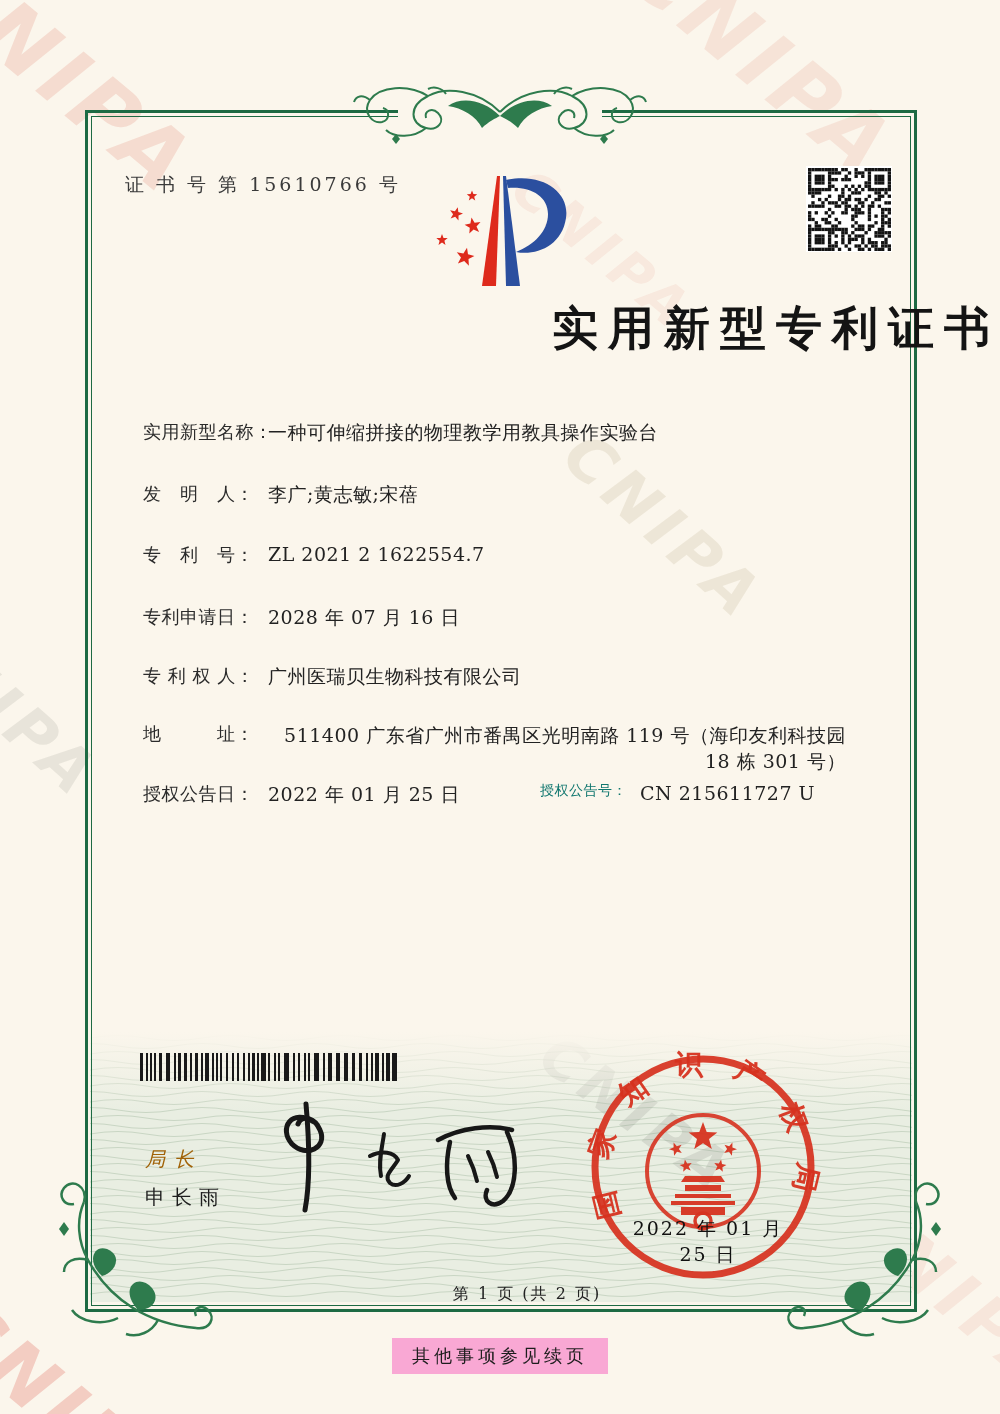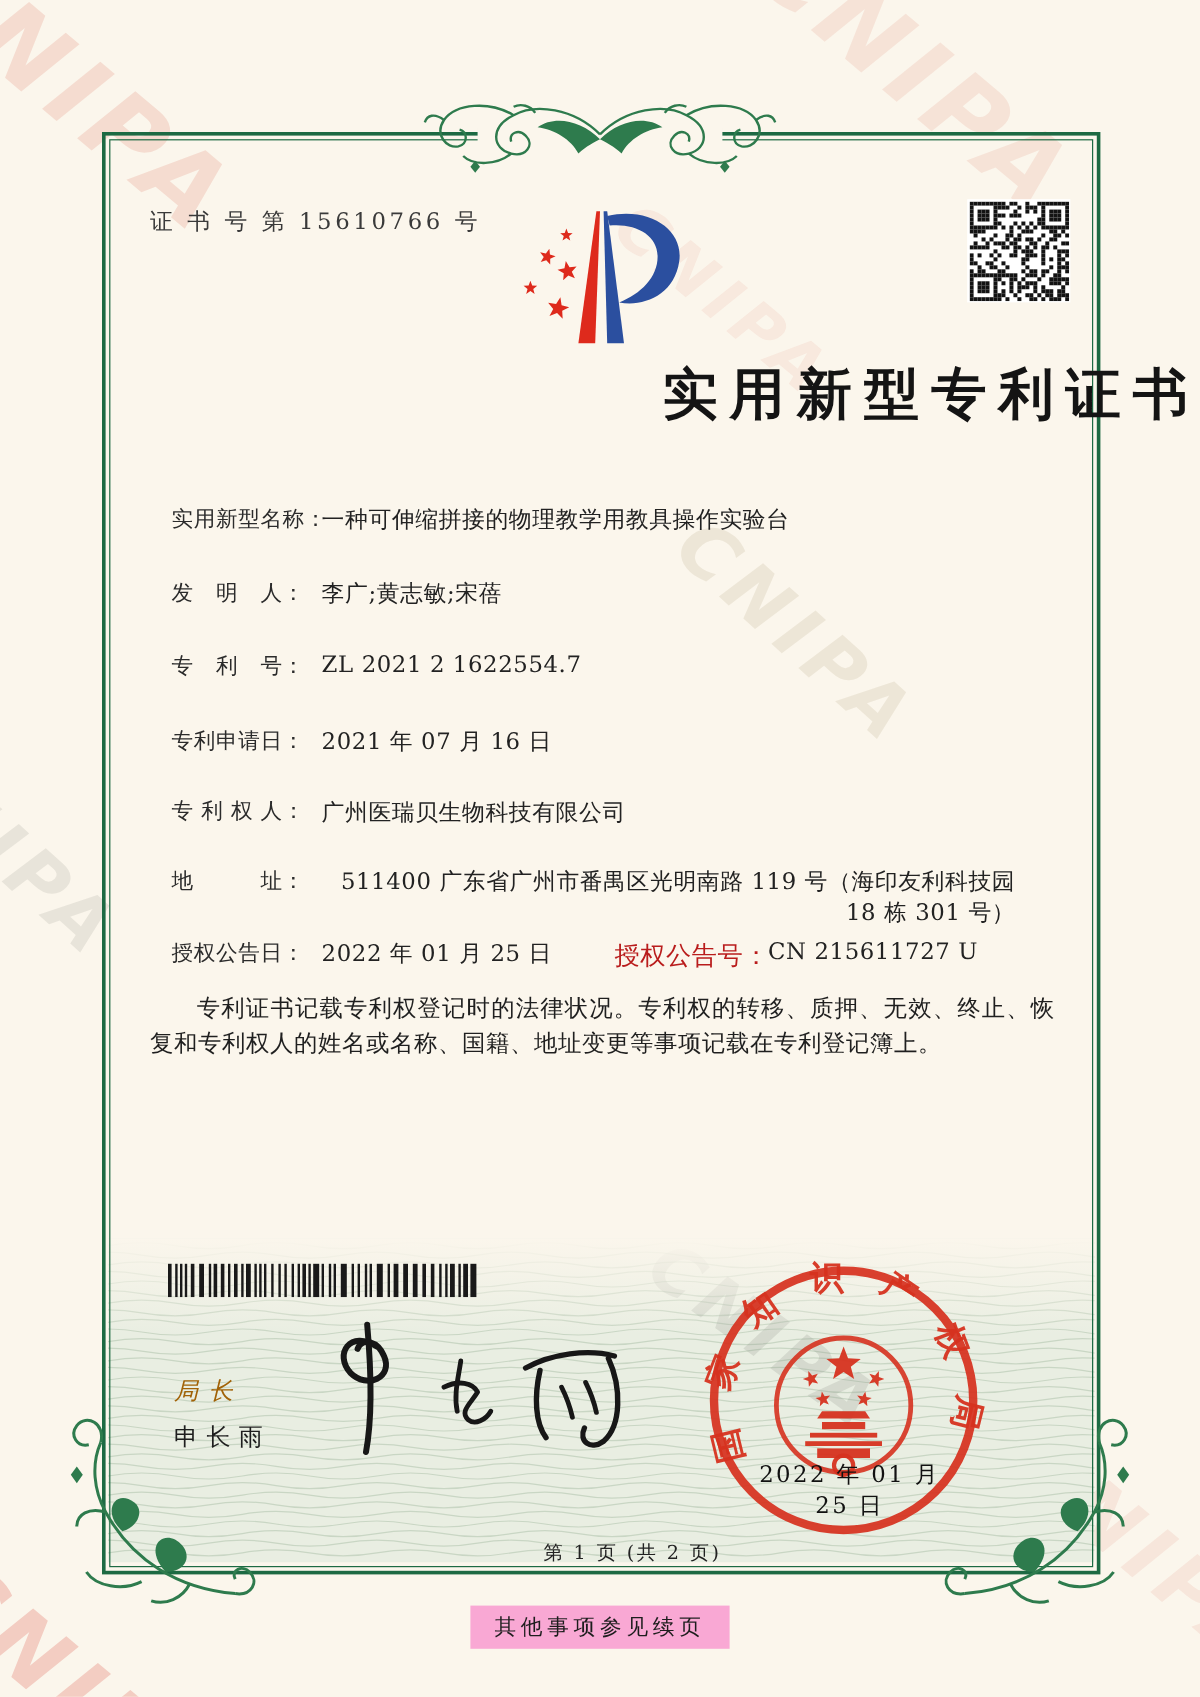--- a/index.html
+++ b/index.html
@@ -25,21 +25,21 @@
   .orn{z-index:5;pointer-events:none;}
   
   .content{z-index:6;}
   #cert-no{left:125px;top:172px;font-size:19px;letter-spacing:3px;color:#3a3a3a;}
   #doc-title{left:0;top:298px;width:1000px;text-align:right;font-size:46px;font-weight:600;
              letter-spacing:10px;color:#141414;}
   .frow{position:absolute;left:0;top:0;width:1000px;font-size:19px;z-index:6;}
   .flabel{position:absolute;left:143px;font-size:18px;letter-spacing:.5px;color:#2b2b2b;white-space:nowrap;}
   .fvalue{position:absolute;left:268px;color:#222;letter-spacing:.5px;}
   .fvalue.wrap{width:578px;line-height:26px;text-align:right;}
-  .g2label{position:absolute;left:512px;font-size:21px;letter-spacing:.5px;color:#b91c1c;}
+  .g2label{position:absolute;left:540px;font-size:14px;letter-spacing:.5px;color:#0f766e;}
   .g2value{position:absolute;left:640px;color:#222;letter-spacing:.5px;}
   #body-text{left:125px;top:826px;width:754px;font-size:19.5px;line-height:29px;
              text-align:justify;color:#1f1f1f;z-index:6;}
   #body-text p{margin:0;text-indent:2em;letter-spacing:.5px;}
   #sig-title{left:145px;top:1146px;font-size:20px;letter-spacing:9px;color:#a16207;z-index:6;font-style:italic;}
   #sig-name{left:145px;top:1184px;font-size:20px;letter-spacing:7px;color:#1e1e1e;z-index:6;}
   #seal-date{left:618px;top:1216px;width:180px;text-align:center;font-size:19px;
              letter-spacing:2px;color:#111;z-index:7;}
   #page-info{left:0;top:1284px;width:1000px;text-align:center;font-size:16px;
              letter-spacing:2px;color:#222;z-index:6;padding-left:27px;}
@@ -492,39 +492,38 @@
 <div class="frow" style="top:482px;">
   <span class="flabel">发　明　人：</span>
   <span class="fvalue">李广;黄志敏;宋蓓</span>
 </div>
 <div class="frow" style="top:543px;">
   <span class="flabel">专　利　号：</span>
   <span class="fvalue">ZL 2021 2 1622554.7</span>
 </div>
 <div class="frow" style="top:605px;">
   <span class="flabel">专利申请日：</span>
-  <span class="fvalue">2021 年 07 月 16 日</span>
+  <span class="fvalue">2028 年 07 月 16 日</span>
 </div>
 <div class="frow" style="top:664px;">
   <span class="flabel">专 利 权 人：</span>
   <span class="fvalue">广州医瑞贝生物科技有限公司</span>
 </div>
 <div class="frow" style="top:722px;">
   <span class="flabel">地　　　址：</span>
   <span class="fvalue wrap">511400 广东省广州市番禺区光明南路 119 号（海印友利科技园 18 栋 301 号）</span>
 </div>
 <div class="frow" style="top:782px;">
   <span class="flabel">授权公告日：</span>
   <span class="fvalue">2022 年 01 月 25 日</span>
   <span class="g2label">授权公告号：</span>
   <span class="g2value">CN 215611727 U</span>
 </div>
 
 <div id="body-text" class="abs content">
-  <p>专利证书记载专利权登记时的法律状况。专利权的转移、质押、无效、终止、恢复和专利权人的姓名或名称、国籍、地址变更等事项记载在专利登记簿上。</p>
 </div>
 
 <div id="barcode-box" class="abs">
   <svg id="barcode-svg" width="262" height="28" fill="#191919">
       <rect x="0" y="0" width="3" height="28"></rect>
       <rect x="6" y="0" width="2" height="28"></rect>
       <rect x="10" y="0" width="2" height="28"></rect>
       <rect x="14" y="0" width="2" height="28"></rect>
       <rect x="19" y="0" width="3" height="28"></rect>
       <rect x="26" y="0" width="4" height="28"></rect>

